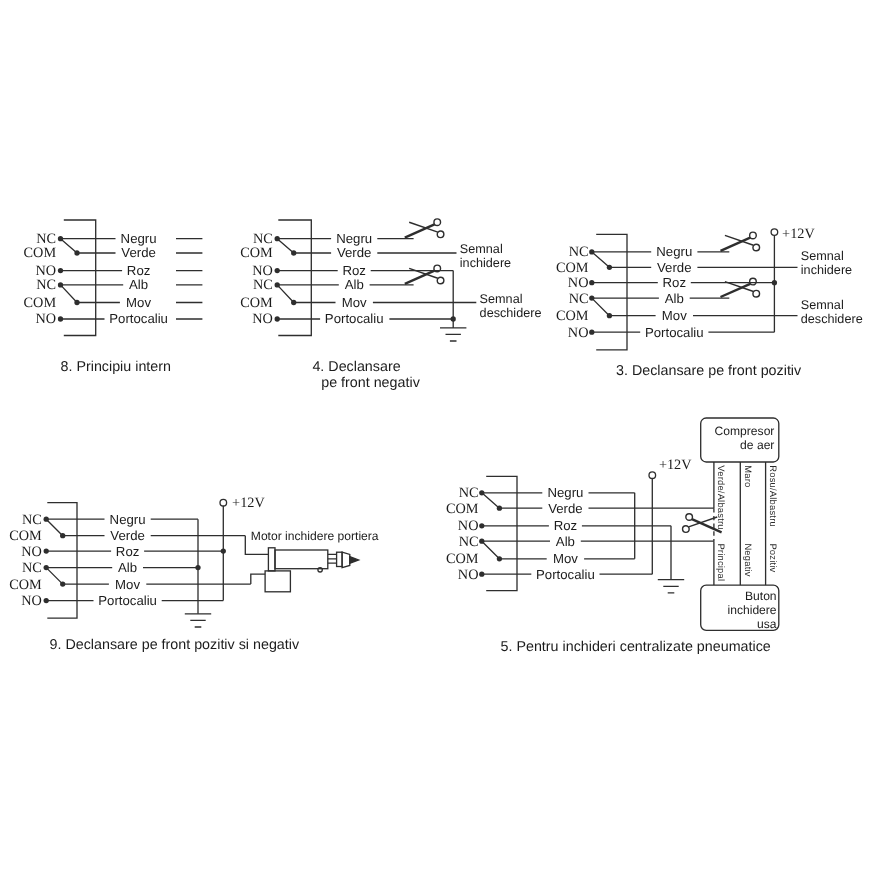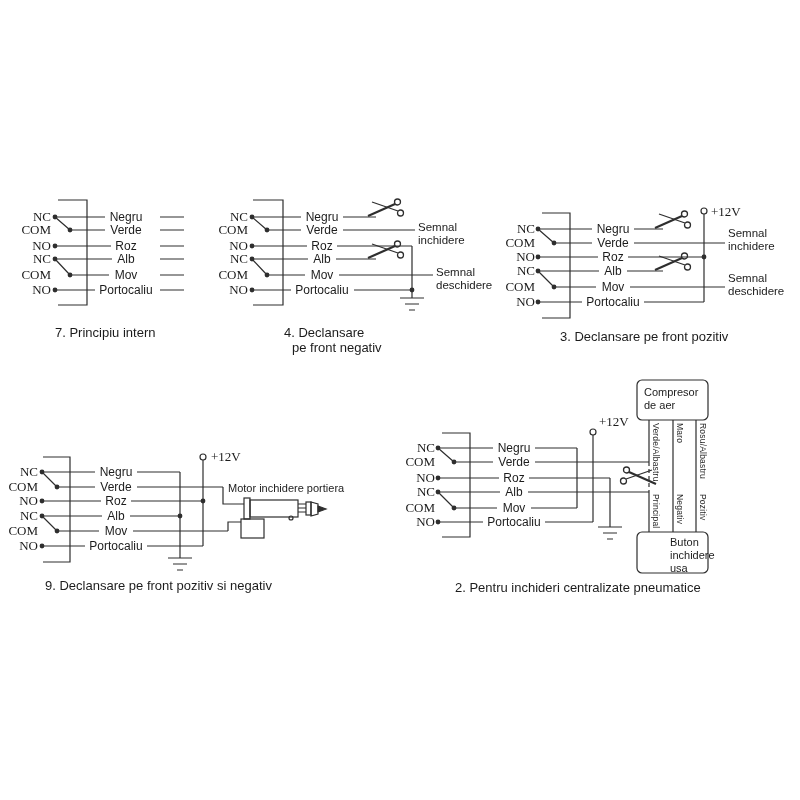--- a/index.html
+++ b/index.html
@@ -8,21 +8,21 @@
   #art{position:absolute;left:0;top:0;}
   .t{position:absolute;width:42px;text-align:right;
      font:13px/16px "Liberation Serif",serif;color:#1c1c1c;white-space:nowrap;}
   .w{position:absolute;width:90px;text-align:center;
      font:12px/14px "Liberation Sans",sans-serif;color:#1c1c1c;white-space:nowrap;}
   .cap{position:absolute;font:13px/15px "Liberation Sans",sans-serif;white-space:nowrap;}
   .sig{position:absolute;width:64px;font:11.5px/12.5px "Liberation Sans",sans-serif;}
   .v12{position:absolute;font:13px/15px "Liberation Serif",serif;white-space:nowrap;}
   .rot{position:absolute;writing-mode:vertical-rl;
        font:8.5px/10px "Liberation Sans",sans-serif;letter-spacing:0.2px;color:#2a2a2a;}
-  .boxtxt{position:absolute;width:60px;font:11px/13px "Liberation Sans",sans-serif;}
+  .boxtxt{position:absolute;width:60px;font:11px/13px "Liberation Sans",sans-serif;text-align:right;}
 </style>
 </head>
 <body>
 
 <div id="canvas">
 
 <svg id="art" width="800" height="800" viewBox="0 0 800 800">
   <defs>
     <g id="sc">
       <line x1="-19" y1="7" x2="8" y2="-5" stroke-width="2.2"></line>
@@ -161,21 +161,21 @@
   <span class="t" style="left:9px;top:238px">NO</span>
   <span class="t" style="left:9px;top:251px">NC</span>
   <span class="t" style="left:9px;top:267px">COM</span>
   <span class="t" style="left:9px;top:282px">NO</span>
   <span class="w" style="left:81px;top:210px">Negru</span>
   <span class="w" style="left:81px;top:223px">Verde</span>
   <span class="w" style="left:81px;top:239px">Roz</span>
   <span class="w" style="left:81px;top:252px">Alb</span>
   <span class="w" style="left:81px;top:268px">Mov</span>
   <span class="w" style="left:81px;top:283px">Portocaliu</span>
-  <span class="cap" style="left:55px;top:325px">7. Principiu intern</span>
+  <span class="cap" style="left:55px;top:325px">8. Principiu intern</span>
 </div>
 
 <div>
   <span class="t" style="left:206px;top:209px">NC</span>
   <span class="t" style="left:206px;top:222px">COM</span>
   <span class="t" style="left:206px;top:238px">NO</span>
   <span class="t" style="left:206px;top:251px">NC</span>
   <span class="t" style="left:206px;top:267px">COM</span>
   <span class="t" style="left:206px;top:282px">NO</span>
   <span class="w" style="left:277px;top:210px">Negru</span>
@@ -235,23 +235,23 @@
   <span class="t" style="left:393px;top:500px">COM</span>
   <span class="t" style="left:393px;top:514px">NO</span>
   <span class="w" style="left:469px;top:441px">Negru</span>
   <span class="w" style="left:469px;top:455px">Verde</span>
   <span class="w" style="left:469px;top:471px">Roz</span>
   <span class="w" style="left:469px;top:485px">Alb</span>
   <span class="w" style="left:469px;top:501px">Mov</span>
   <span class="w" style="left:469px;top:515px">Portocaliu</span>
   <span class="v12" style="left:599px;top:414px">+12V</span>
   <span class="boxtxt" style="left:644px;top:386px">Compresor de aer</span>
-  <span class="boxtxt" style="left:670px;top:536px">Buton inchidere usa</span>
+  <span class="boxtxt" style="left:646px;top:536px">Buton inchidere usa</span>
   <span class="rot" style="left:651px;top:423px">Verde/Albastru</span>
   <span class="rot" style="left:675px;top:423px">Maro</span>
   <span class="rot" style="left:698px;top:423px">Rosu/Albastru</span>
   <span class="rot" style="left:651px;top:494px">Principal</span>
   <span class="rot" style="left:675px;top:494px">Negativ</span>
   <span class="rot" style="left:698px;top:494px">Pozitiv</span>
-  <span class="cap" style="left:455px;top:580px">2. Pentru inchideri centralizate pneumatice</span>
+  <span class="cap" style="left:455px;top:580px">5. Pentru inchideri centralizate pneumatice</span>
 </div>
 
 </div>
 
 </body></html>

